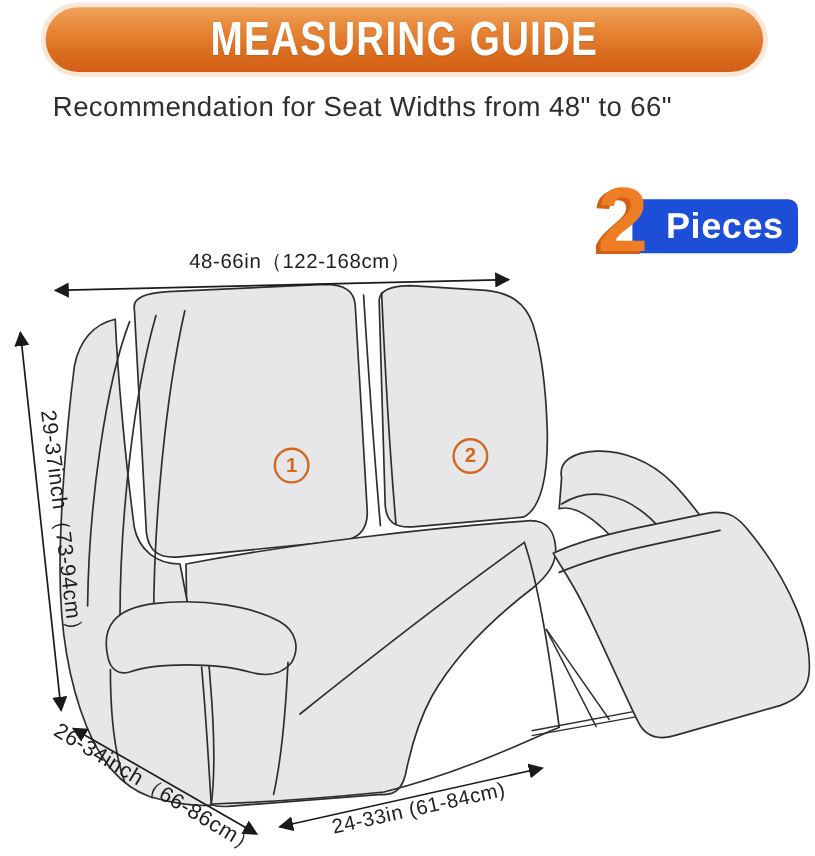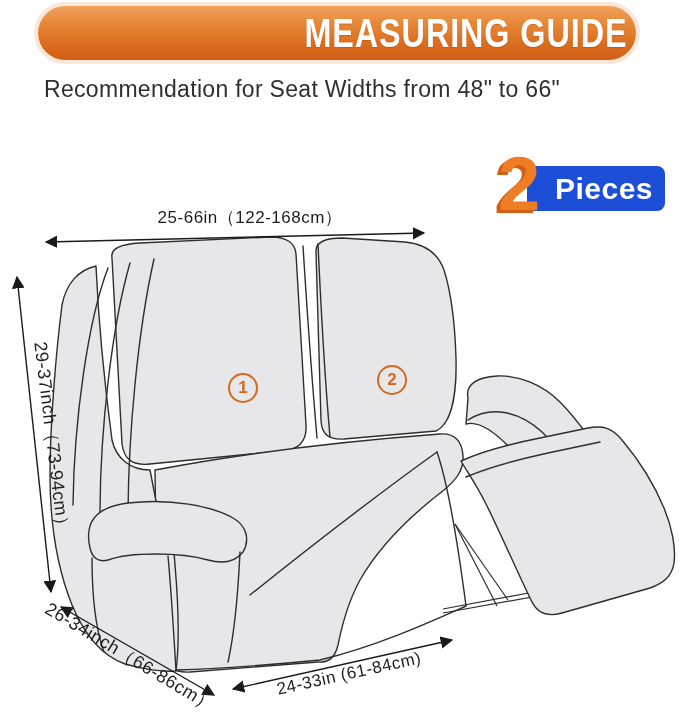--- a/index.html
+++ b/index.html
@@ -5,21 +5,21 @@
   html,body{margin:0;padding:0;background:#ffffff;}
   body{font-family:"Liberation Sans", sans-serif;}
   .stage{position:relative;width:679px;height:713px;background:#fff;overflow:hidden;}
 
   
   .banner{
     position:absolute;left:38px;top:6px;width:598px;height:54px;
     border-radius:29px;
     background:linear-gradient(180deg,#f0a35c 0%,#e8893a 30%,#da6c1e 72%,#d25f16 100%);
     box-shadow:0 0 0 4px #fbe7d8;
-    display:flex;align-items:center;justify-content:flex-end;
+    display:flex;align-items:center;justify-content:center;
   }
   .banner-title{
     color:#fff;font-size:34px;font-weight:900;letter-spacing:1px;
     transform:scale(0.95,1.18);
     text-shadow:0 1px 1px rgba(150,60,0,.35);
     white-space:nowrap;
   }
   
   .subtitle{
     position:absolute;left:0;top:76px;width:604px;text-align:center;
@@ -145,21 +145,21 @@
       </g>
 
       <g stroke="#1a1a1a" stroke-width="1.4" fill="none">
         <line x1="46" y1="242" x2="424" y2="233" marker-start="url(#ah)" marker-end="url(#ah)"></line>
         <line x1="17" y1="277" x2="51" y2="592" marker-start="url(#ah)" marker-end="url(#ah)"></line>
         <line x1="61" y1="607" x2="214" y2="695" marker-start="url(#ah)" marker-end="url(#ah)"></line>
         <line x1="233" y1="689" x2="452" y2="640" marker-start="url(#ah)" marker-end="url(#ah)"></line>
       </g>
     </svg>
 
-    <div class="measure measure-width">25-66in（122-168cm）</div>
+    <div class="measure measure-width">48-66in（122-168cm）</div>
     <div class="measure measure-height">29-37inch（73-94cm）</div>
     <div class="measure measure-depth">26-34inch（66-86cm）</div>
     <div class="measure measure-front">24-33in (61-84cm)</div>
 
     <div class="seat-num seat-num-1">1</div>
     <div class="seat-num seat-num-2">2</div>
   </div>
 
 </div>
 

